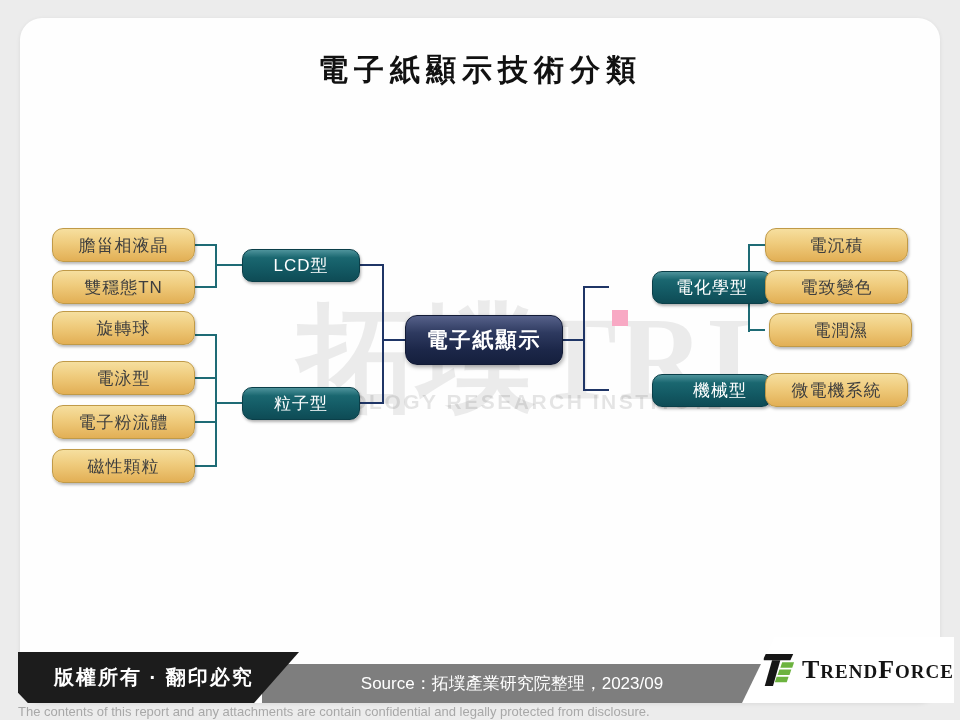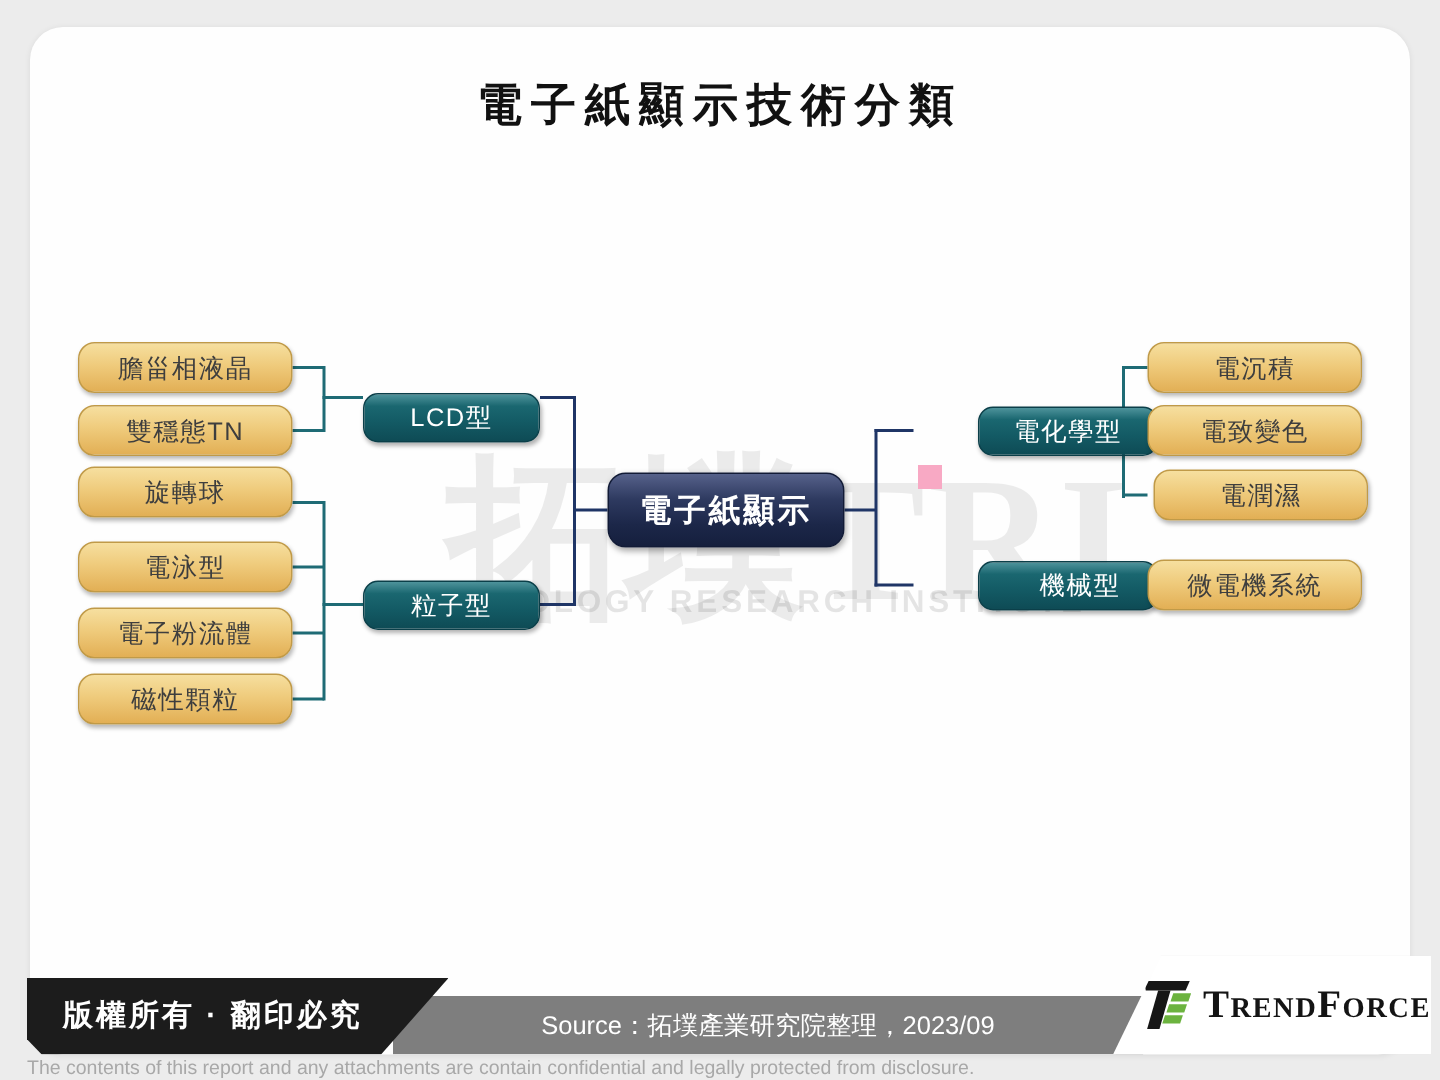--- a/index.html
+++ b/index.html
@@ -40,21 +40,21 @@
   .ln { position:absolute; z-index:2; }
   .teal { background:#1E6B75; }
   .navy { background:#1F3566; }
 
   .pink-sq { position:absolute; left:612px; top:310px; width:16px; height:16px;
              background:#F8A9C4; z-index:2; }
 
   
   .bar-dark { position:absolute; left:18px; top:652px; width:281px; height:51px;
               background:#1C1C1C; z-index:6; color:#fff; font-size:20px; font-weight:bold;
-              letter-spacing:2px; line-height:51px; padding-left:24px;
+              letter-spacing:2px; line-height:51px; padding-left:36px;
               clip-path:polygon(0 0, 100% 0, 84% 100%, 3.5% 100%, 0 80%); }
   .bar-gray { position:absolute; left:262px; top:664px; width:500px; height:39px;
               background:#7E7E7E; z-index:5; color:#ffffff; font-size:17px;
               line-height:39px; text-align:center;
               clip-path:polygon(0 0, 100% 0, calc(100% - 18px) 100%, 0 100%); }
   .wedge    { position:absolute; left:744px; top:664px; width:36px; height:39px;
               background:#4F4F4F; z-index:5;
               clip-path:polygon(50% 0, 100% 0, 50% 100%, 0 100%); }
   .logo-panel { position:absolute; left:742px; top:637px; width:212px; height:66px;
                 background:#FFFFFF; z-index:7;
@@ -78,21 +78,21 @@
   <div class="wm-main">拓墣TRI</div>
   <div class="wm-cap">TOPOLOGY RESEARCH INSTITUTE</div>
 
   <div class="node leaf" style="left:52px;top:228px;">膽甾相液晶</div>
   <div class="node leaf" style="left:52px;top:270px;">雙穩態TN</div>
   <div class="node leaf" style="left:52px;top:311px;">旋轉球</div>
   <div class="node leaf" style="left:52px;top:361px;">電泳型</div>
   <div class="node leaf" style="left:52px;top:449px;">磁性顆粒</div>
   <div class="node leaf" style="left:52px;top:405px;">電子粉流體</div>
 
-  <div class="node cat" style="left:242px;top:262px;">LCD型</div>
+  <div class="node cat" style="left:242px;top:249px;">LCD型</div>
   <div class="node cat" style="left:242px;top:387px;">粒子型</div>
 
   <div class="node root" style="left:405px;top:315px;">電子紙顯示</div>
 
   <div class="node cat catR" style="left:608px;top:271px;">電化學型</div>
   <div class="node cat catR" style="left:608px;top:374px;padding-left:16px;">機械型</div>
 
   <div class="node leaf" style="left:765px;top:228px;">電沉積</div>
   <div class="node leaf" style="left:765px;top:270px;">電致變色</div>
   <div class="node leaf" style="left:741px;top:313px;margin-left:28px;">電潤濕</div>

